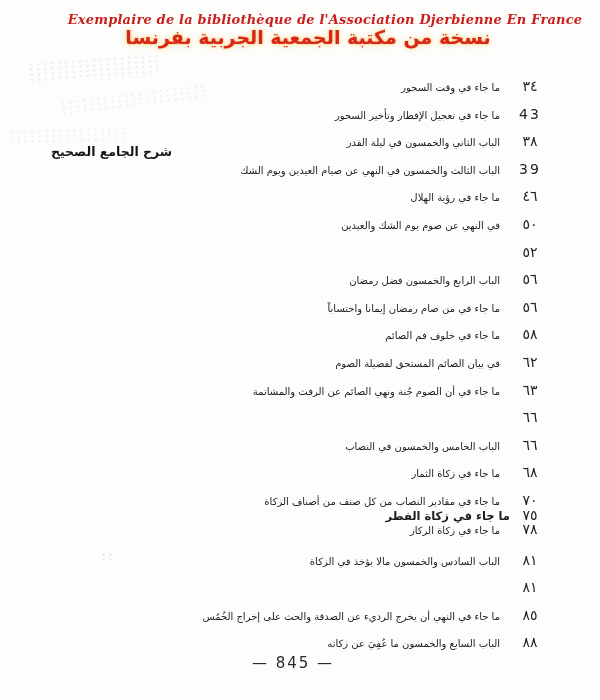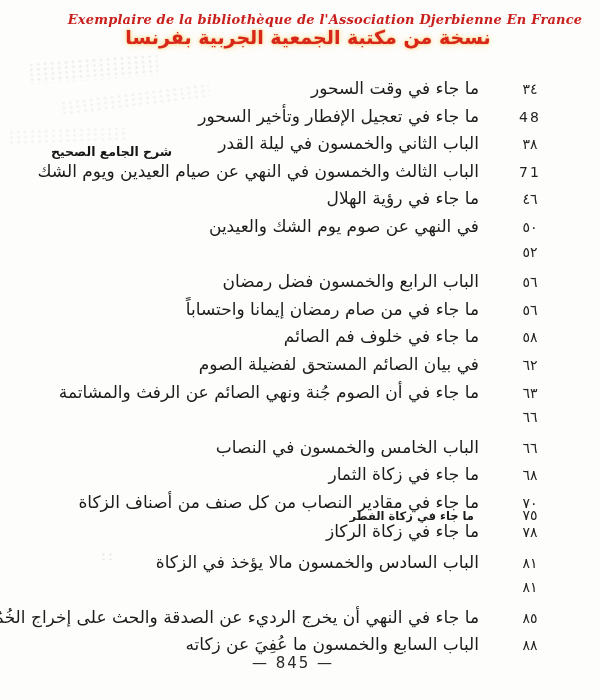--- a/index.html
+++ b/index.html
@@ -94,24 +94,24 @@
     align-items: baseline;
     height: 27.6px;
   }
   .num {
     flex: 0 0 30px;
     width: 30px;
     text-align: center;
     font-size: 14px;
     letter-spacing: 2px;
     color: #222;
-    margin-left: 36px;
   }
   .title {
-    font-size: 17px;
+    margin-right: 15px;
+    font-size: 10px;
     white-space: nowrap;
     color: #1c1c1c;
   }
   .row.tight { height: 15px; }
   .row.small { height: 14px; }
   .row.small .title {
     font-size: 11.5px;
     font-weight: 700;
     margin-right: 5px;
   }
@@ -147,29 +147,29 @@
     <div class="running-title">شرح الجامع الصحيح</div>
     <div class="rule-seg rule-right"></div>
   </div>
 
   <div class="toc" id="toc">
       <div class="row">
         <span class="num">٣٤</span>
         <span class="title">ما جاء في وقت السحور</span>
       </div>
       <div class="row">
-        <span class="num">48</span>
+        <span class="num">43</span>
         <span class="title">ما جاء في تعجيل الإفطار وتأخير السحور</span>
       </div>
       <div class="row">
         <span class="num">٣٨</span>
         <span class="title">الباب الثاني والخمسون في ليلة القدر</span>
       </div>
       <div class="row">
-        <span class="num">71</span>
+        <span class="num">39</span>
         <span class="title">الباب الثالث والخمسون في النهي عن صيام العيدين ويوم الشك</span>
       </div>
       <div class="row">
         <span class="num">٤٦</span>
         <span class="title">ما جاء في رؤية الهلال</span>
       </div>
       <div class="row">
         <span class="num">٥٠</span>
         <span class="title">في النهي عن صوم يوم الشك والعيدين</span>
       </div>

